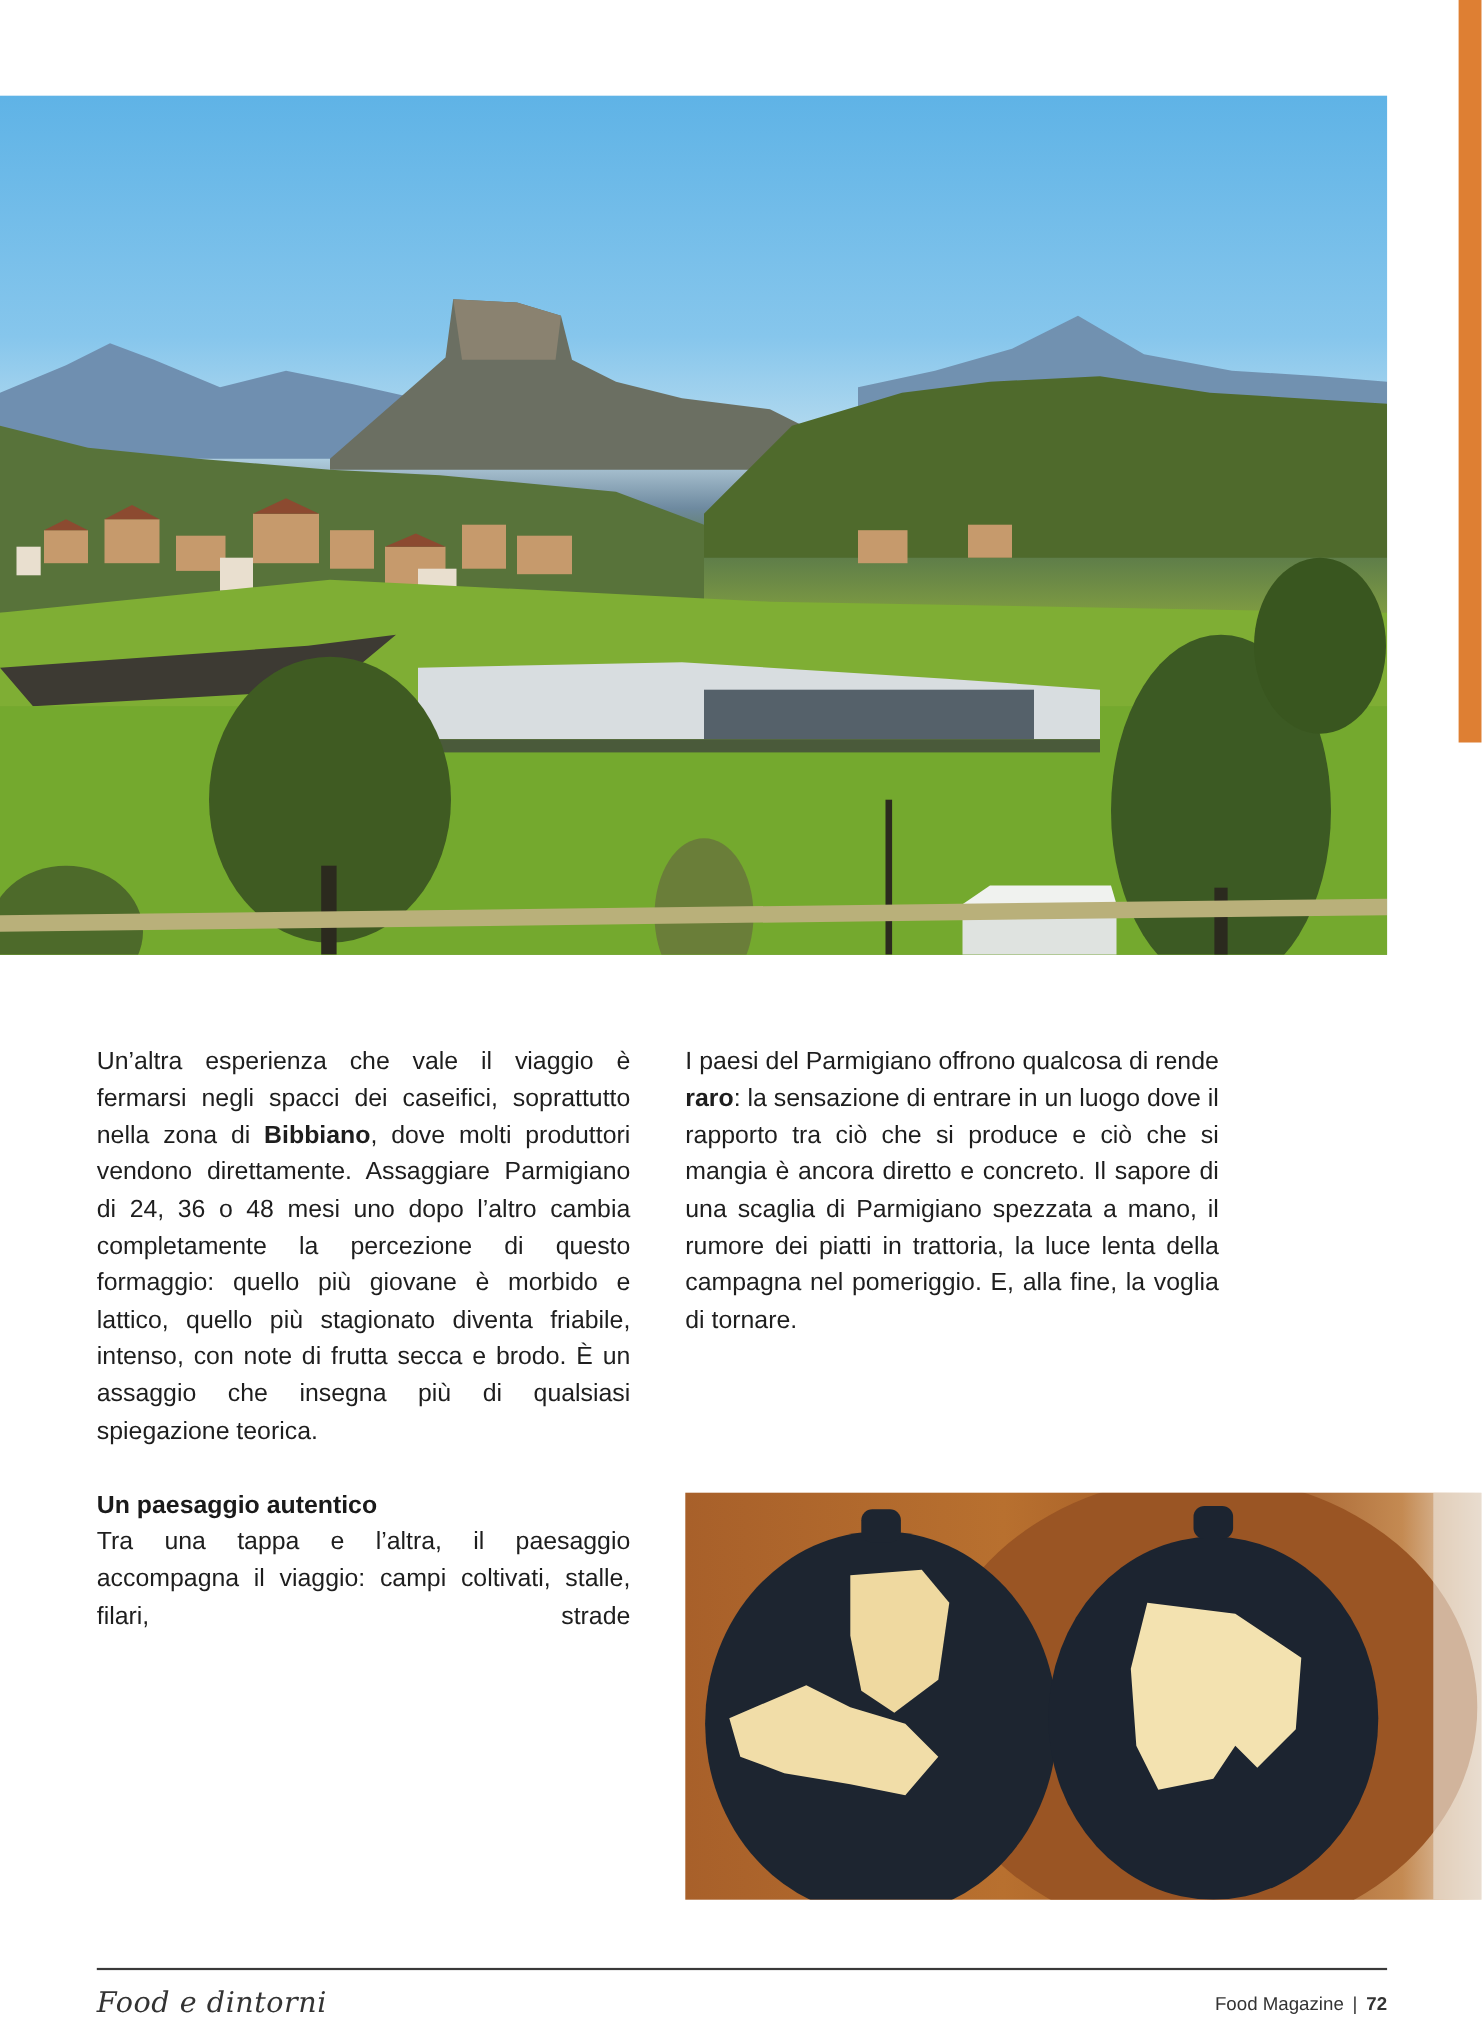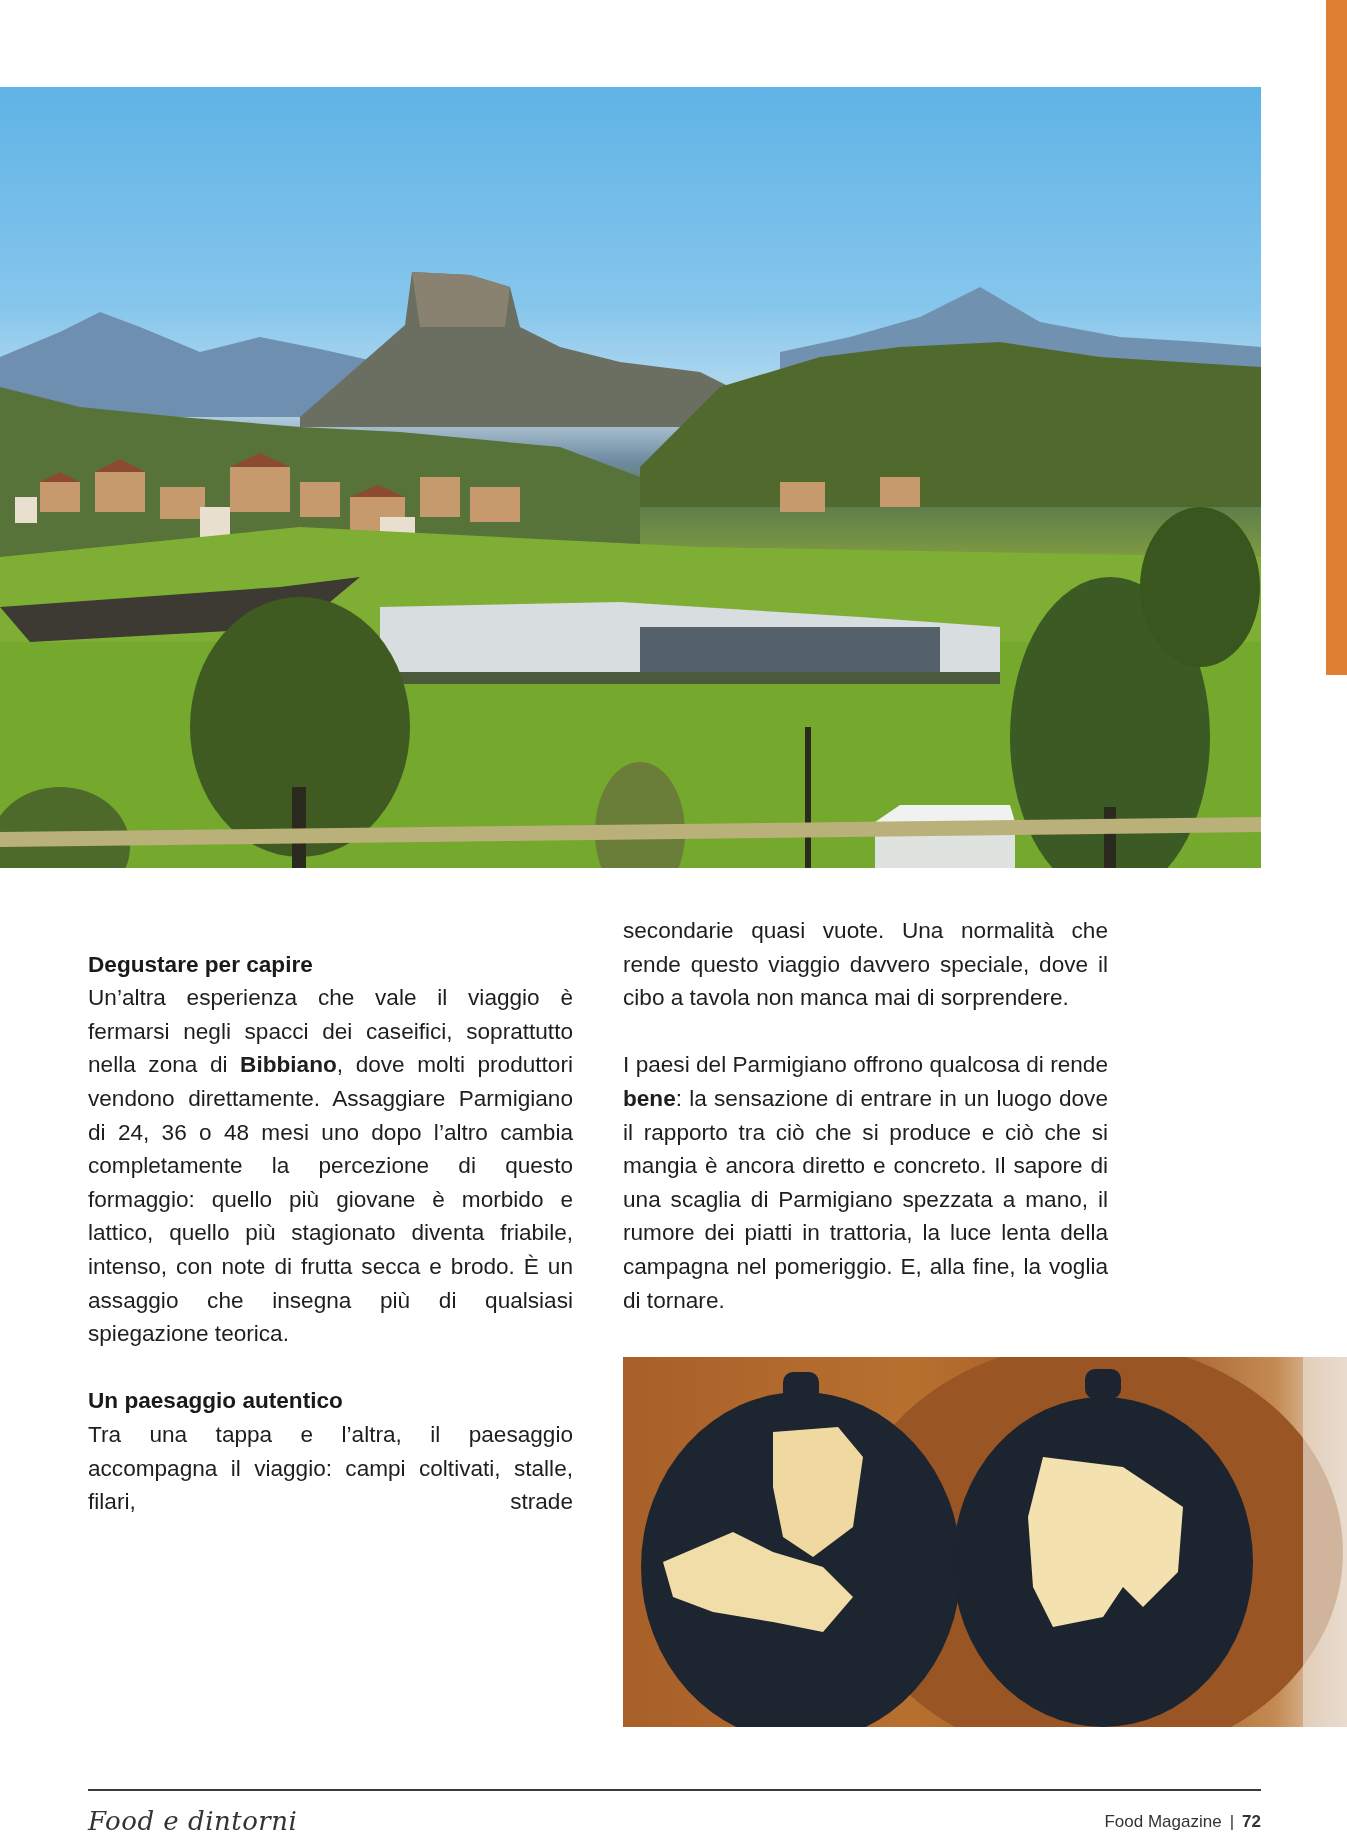--- a/index.html
+++ b/index.html
@@ -100,31 +100,29 @@
     <ellipse cx="640" cy="745" rx="45" ry="70" fill="#6a7e39"></ellipse>
     <rect x="805" y="640" width="6" height="141" fill="#2b2a1e"></rect>
     <ellipse cx="1200" cy="500" rx="60" ry="80" fill="#39561f"></ellipse>
 
     <polygon points="0,745 1261,730 1261,745 0,760" fill="#b9b07a"></polygon>
   </svg>
 </div>
 
 <div class="col col-left">
   <div class="gap"></div>
-  <h3>Degustare per capire</h3>
   <p><span>Un’altra esperienza che vale il viaggio è fermarsi negli spacci dei caseifici, soprattutto nella zona di </span><b>Bibbiano</b><span>, dove molti produttori vendono direttamente. Assaggiare Parmigiano di 24, 36 o 48 mesi uno dopo l’altro cambia completamente la percezione di questo formaggio: quello più giovane è morbido e lattico, quello più stagionato diventa friabile, intenso, con note di frutta secca e brodo. È un assaggio che insegna più di qualsiasi spiegazione teorica.</span></p>
   <div class="gap"></div>
   <h3>Un paesaggio autentico</h3>
   <p style="text-align-last:justify">Tra una tappa e l’altra, il paesaggio accompagna il viaggio: campi coltivati, stalle, filari, strade</p>
 </div>
 
 <div class="col col-right">
-  <p>secondarie quasi vuote. Una normalità che rende questo viaggio davvero speciale, dove il cibo a tavola non manca mai di sorprendere.</p>
   <div class="gap"></div>
-  <p><span>I paesi del Parmigiano offrono qualcosa di rende </span><b>bene</b><span>: la sensazione di entrare in un luogo dove il rapporto tra ciò che si produce e ciò che si mangia è ancora diretto e concreto. Il sapore di una scaglia di Parmigiano spezzata a mano, il rumore dei piatti in trattoria, la luce lenta della campagna nel pomeriggio. E, alla fine, la voglia di tornare.</span></p>
+  <p><span>I paesi del Parmigiano offrono qualcosa di rende </span><b>raro</b><span>: la sensazione di entrare in un luogo dove il rapporto tra ciò che si produce e ciò che si mangia è ancora diretto e concreto. Il sapore di una scaglia di Parmigiano spezzata a mano, il rumore dei piatti in trattoria, la luce lenta della campagna nel pomeriggio. E, alla fine, la voglia di tornare.</span></p>
 </div>
 
 <div class="photo-cheese" title="Two dark slate boards on a wooden tray, each holding chunks of Parmigiano cheese">
   <svg viewBox="0 0 724 370" preserveAspectRatio="none">
 
     <ellipse cx="470" cy="195" rx="250" ry="210" fill="#9a5524"></ellipse>
 
     <ellipse cx="178" cy="210" rx="160" ry="175" fill="#1d2530"></ellipse>
     <rect x="160" y="15" width="36" height="30" rx="10" fill="#1d2530"></rect>
 

